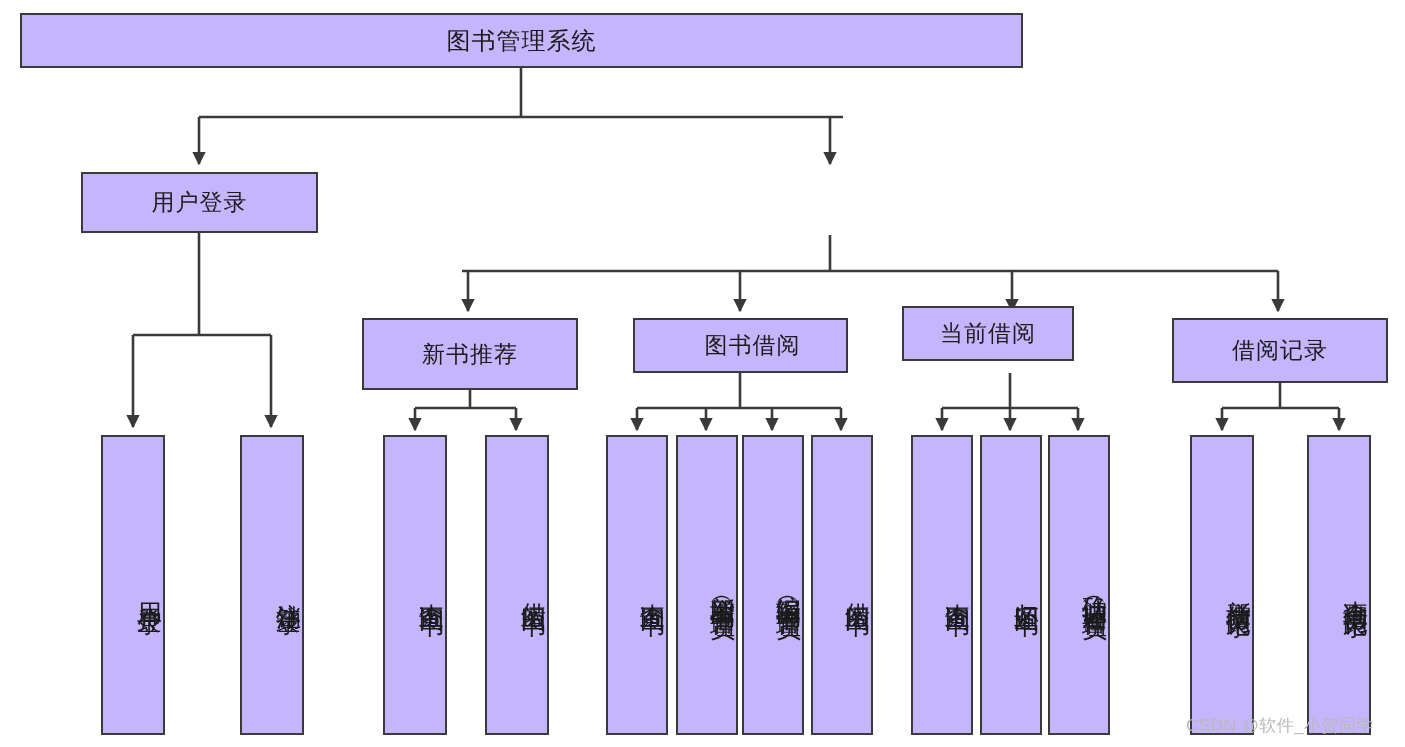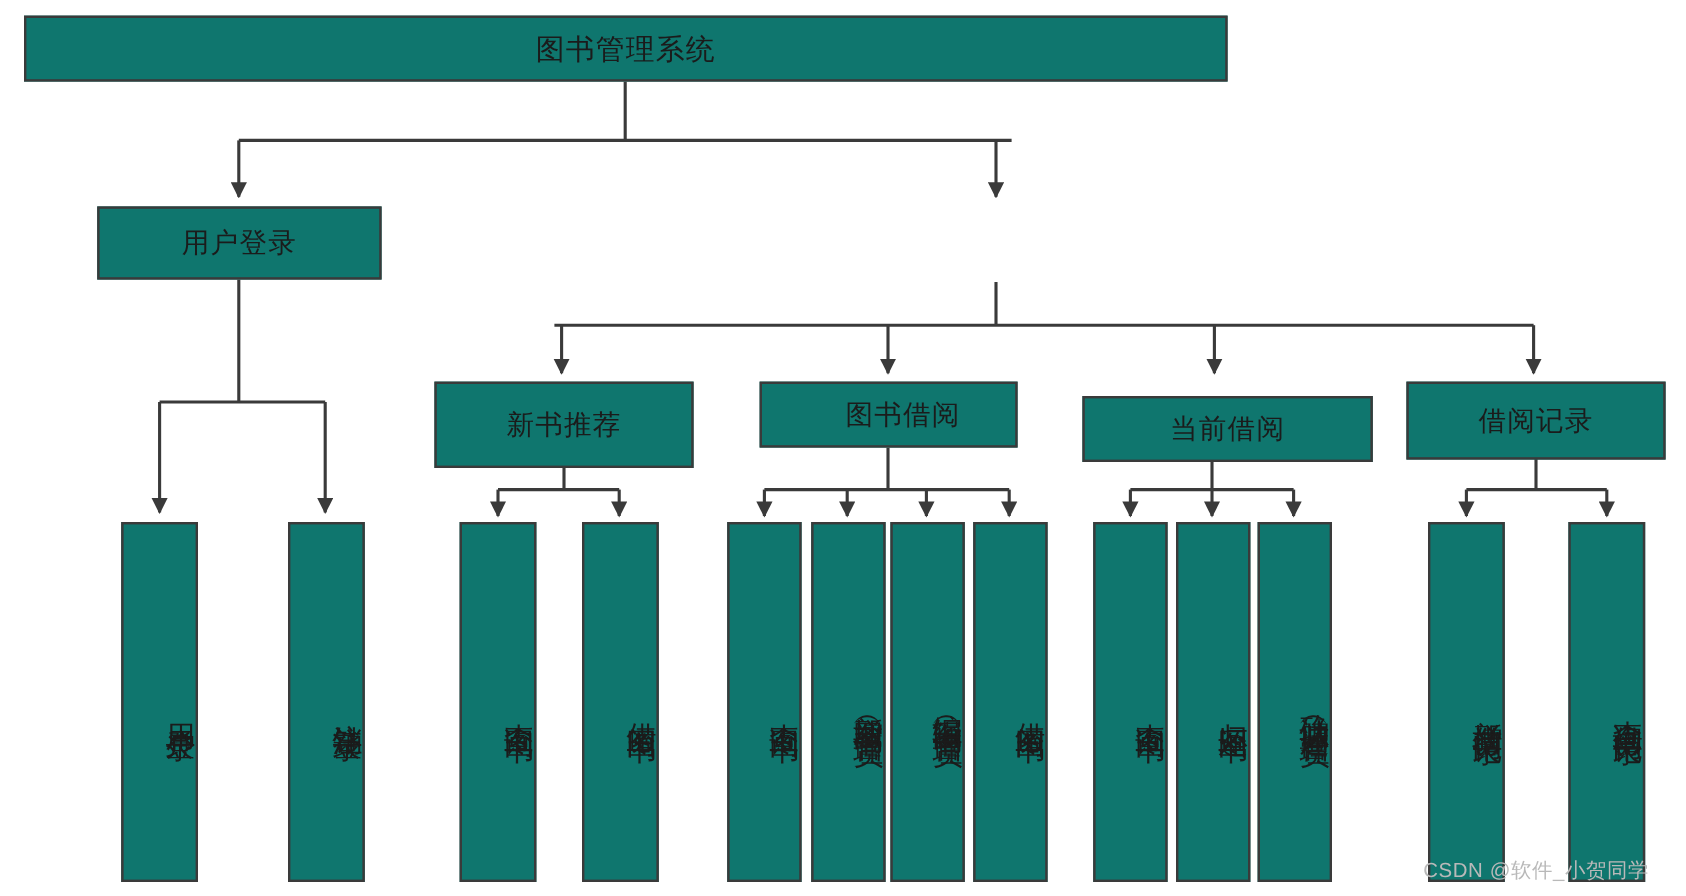--- a/index.html
+++ b/index.html
@@ -21,21 +21,21 @@
     position: absolute;
     left: 0;
     top: 0;
     width: 1405px;
     height: 747px;
     pointer-events: none;
   }
   .node {
     position: absolute;
     box-sizing: border-box;
-    background: #0f766e;
+    background: #c4b5fd;
     border: 2.5px solid #3a3a3a;
     display: flex;
     align-items: center;
     justify-content: center;
     color: #1b1b1b;
   }
   .node-h {
     font-size: 23px;
     letter-spacing: 1px;
     white-space: nowrap;
@@ -131,21 +131,21 @@
   <div class="node node-h" style="left:81px; top:172px; width:237px; height:61px;">
     <span>用户登录</span>
   </div>
 
   <div class="node node-h" style="left:362px; top:318px; width:216px; height:72px;">
     <span>新书推荐</span>
   </div>
   <div class="node node-h" style="left:633px; top:318px; width:215px; height:55px;padding-left:24px;">
     <span>图书借阅</span>
   </div>
-  <div class="node node-h" style="left:902px; top:330px; width:242px; height:55px;">
+  <div class="node node-h" style="left:902px; top:306px; width:172px; height:55px;">
     <span>当前借阅</span>
   </div>
   <div class="node node-h" style="left:1172px; top:318px; width:216px; height:65px;">
     <span>借阅记录</span>
   </div>
 
   <div class="node node-v" style="left:101px; top:435px; width:64px; height:300px;">
     <span>用户登录</span>
   </div>
   <div class="node node-v" style="left:240px; top:435px; width:64px; height:300px;">

